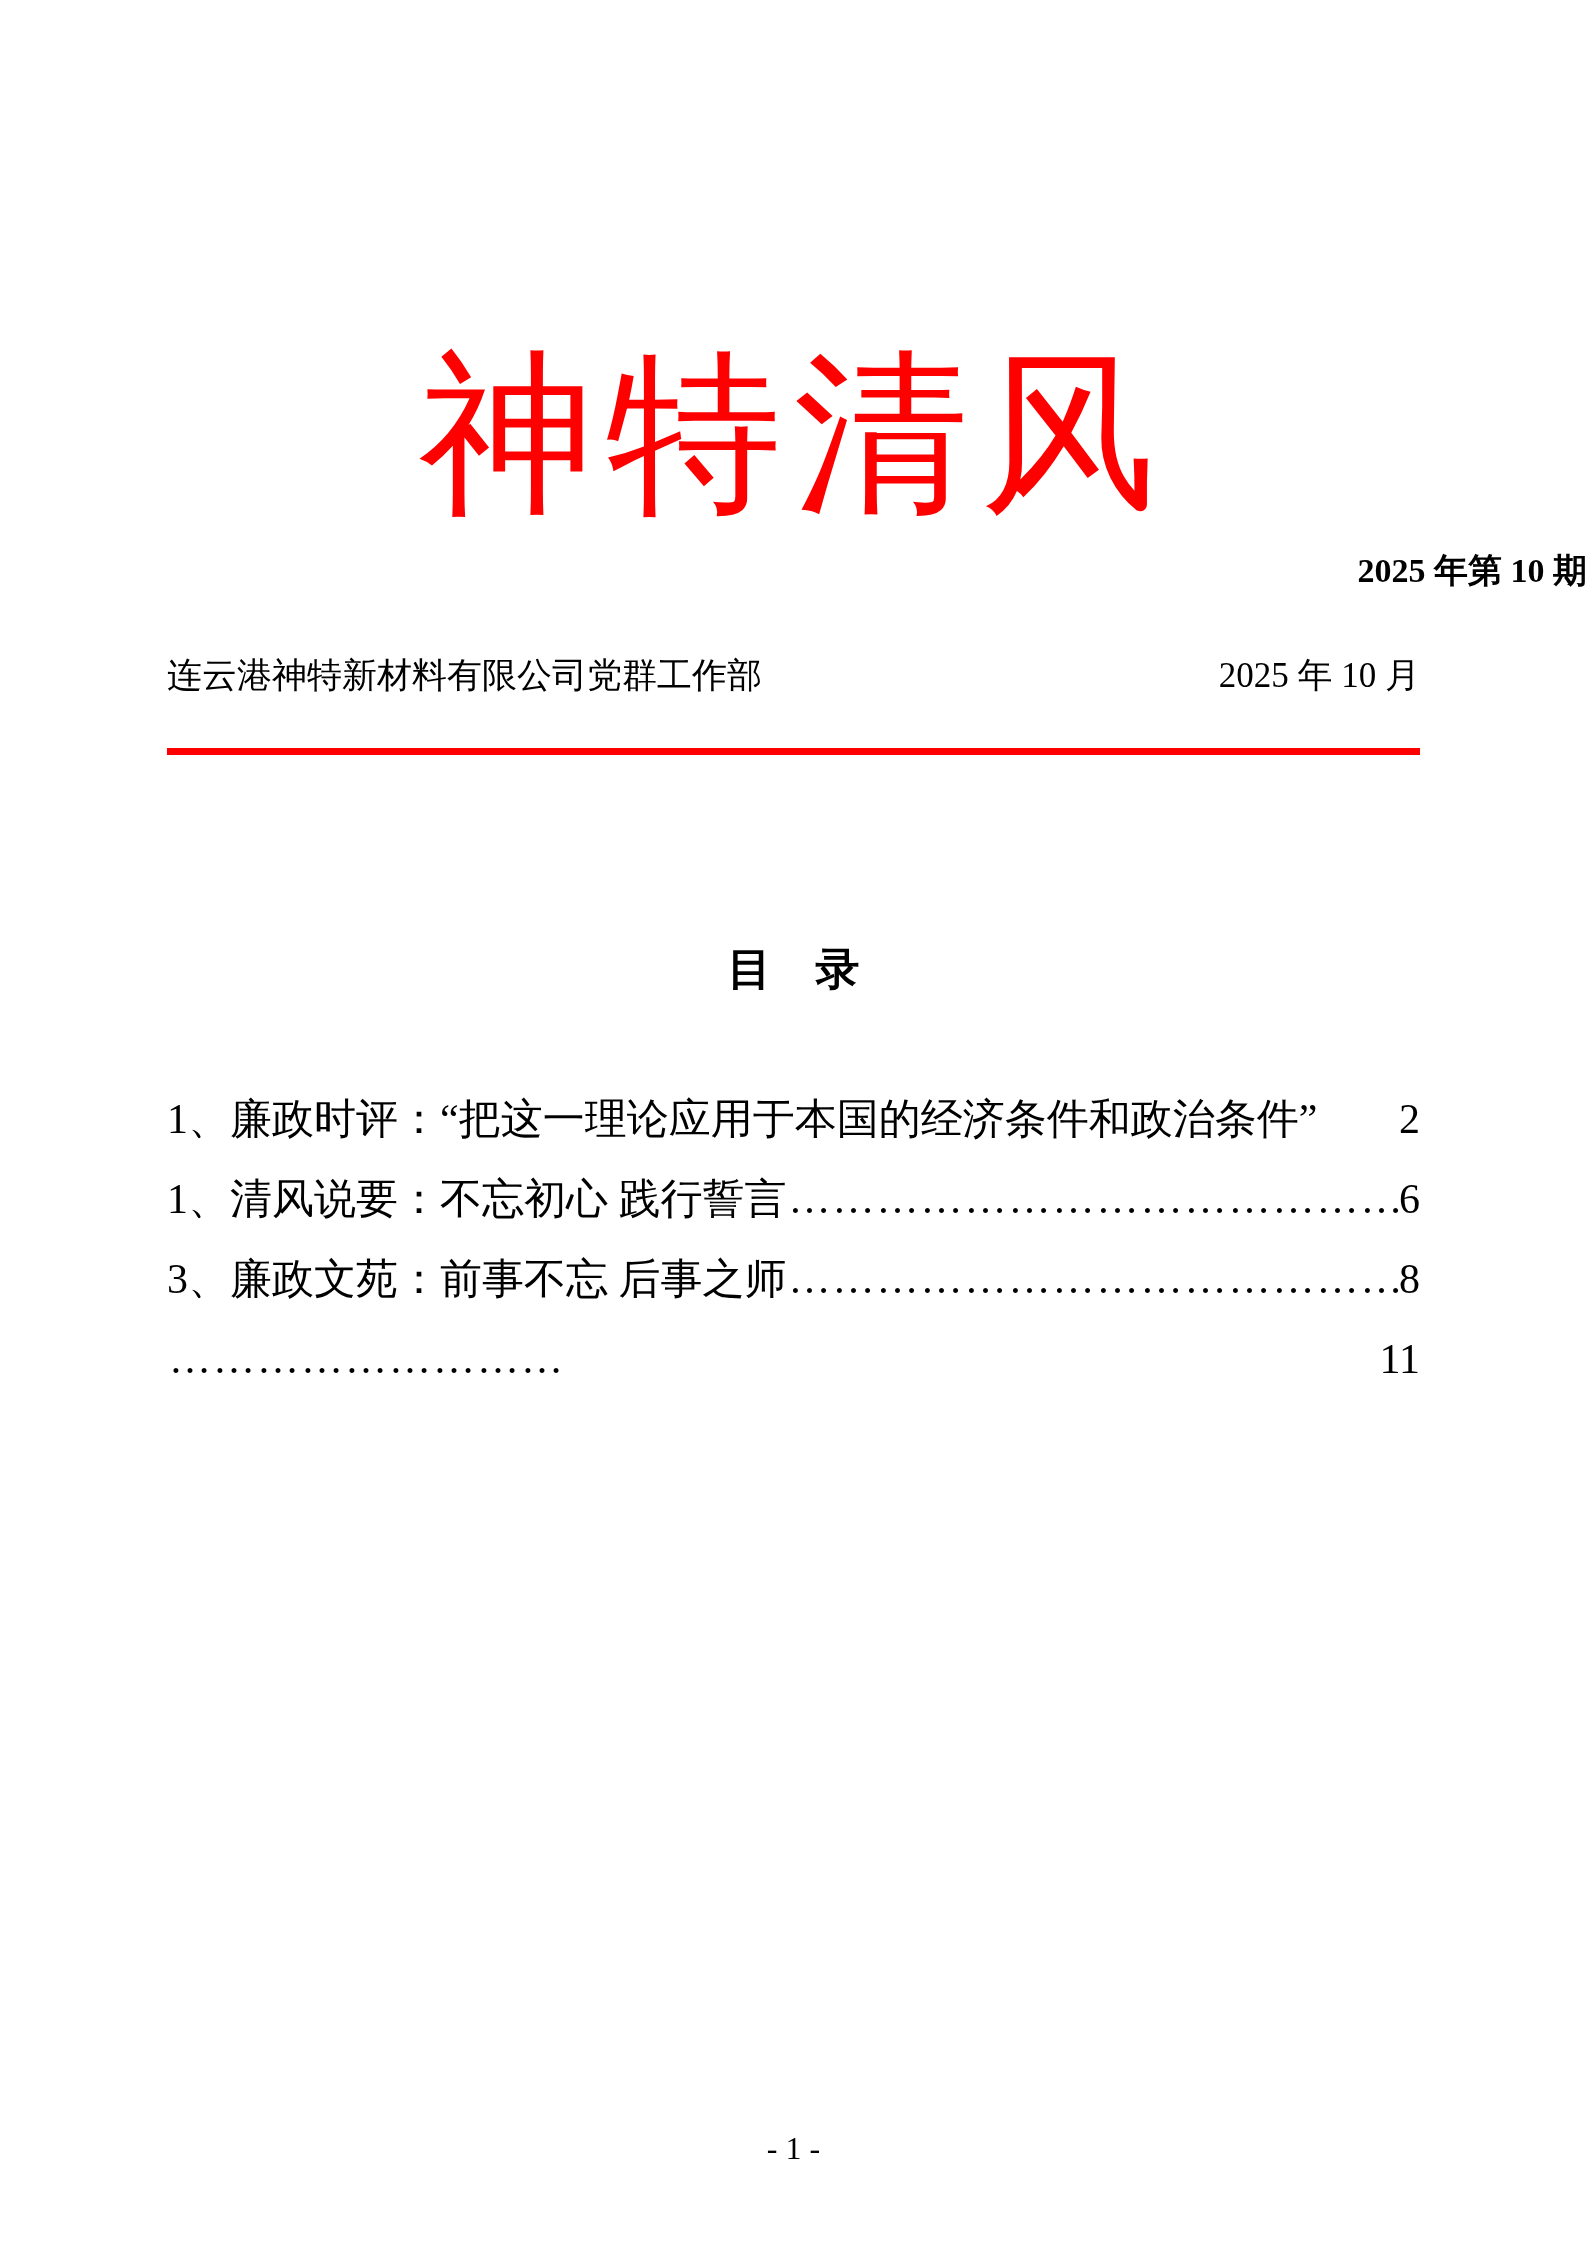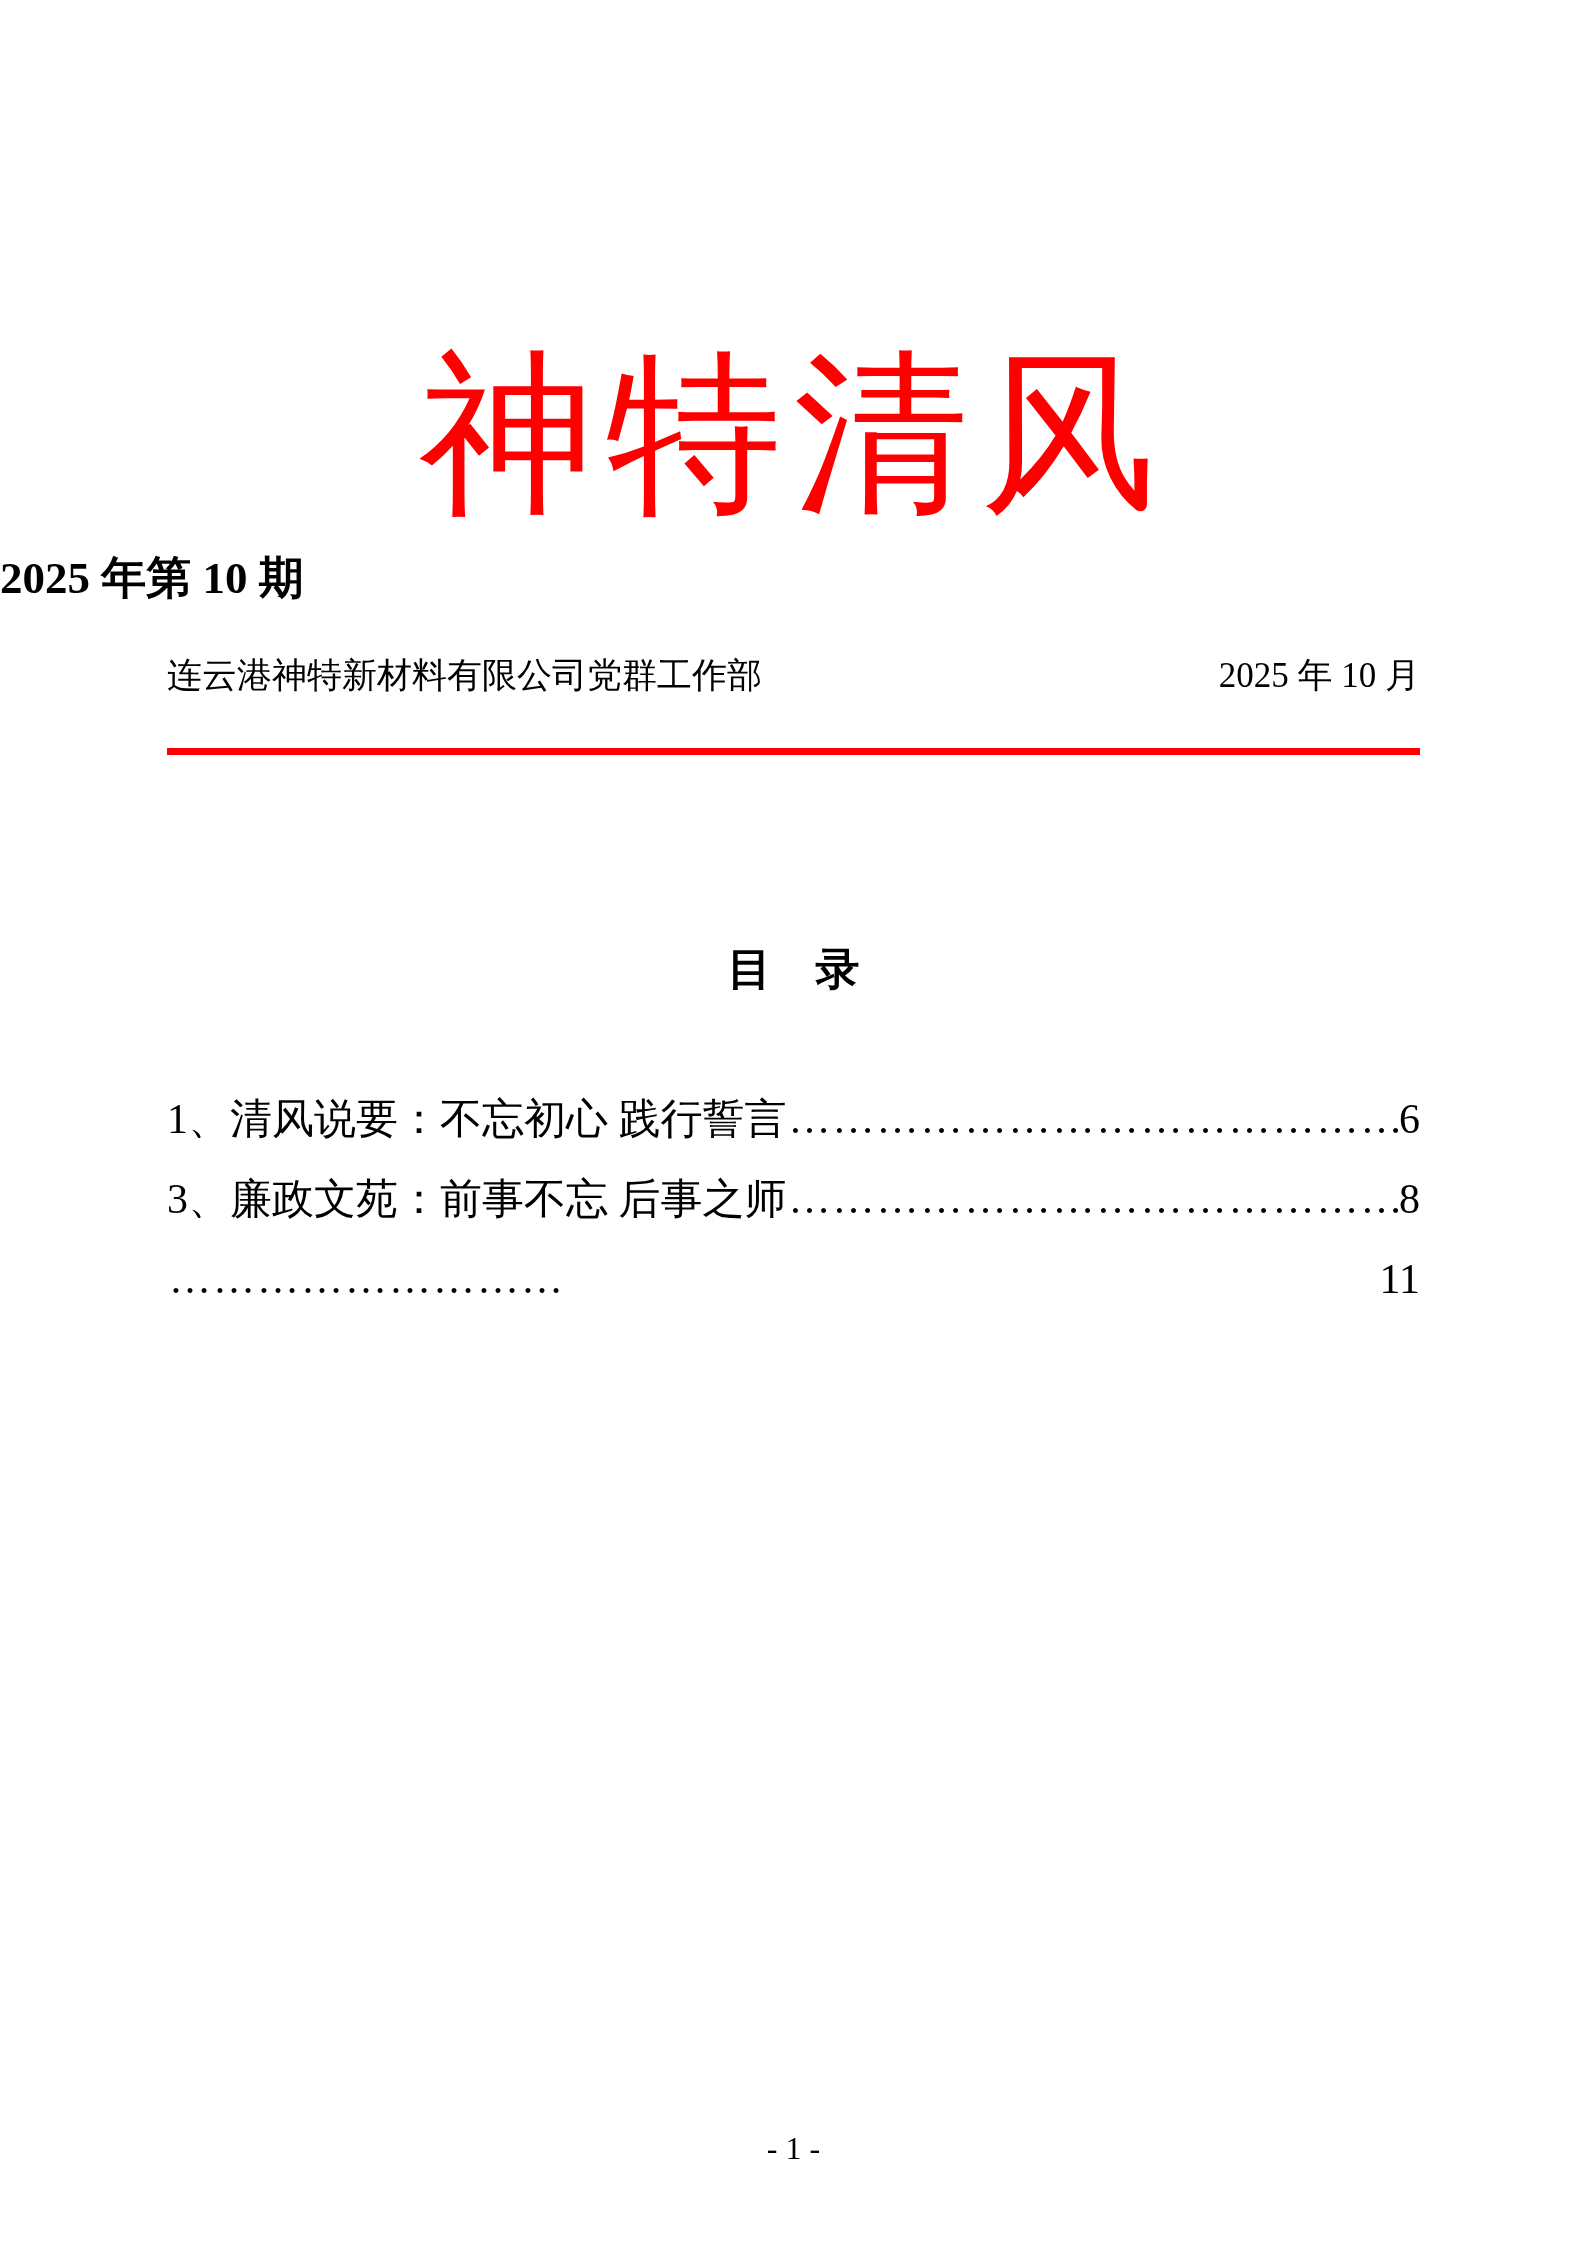--- a/index.html
+++ b/index.html
@@ -25,22 +25,22 @@
     font-weight: 400;
     letter-spacing: 12px;
     color: #FF0000;
     white-space: nowrap;
   }
   .issue-line {
     position: absolute;
     top: 548px;
     left: 0;
     right: 0;
-    text-align: left;
-    font-size: 45px;
+    text-align: right;
+    font-size: 34px;
     font-weight: 700;
     white-space: pre;
   }
   .publisher-row {
     position: absolute;
     top: 652px;
     left: 167px;
     right: 167px;
     display: flex;
     justify-content: space-between;
@@ -119,20 +119,25 @@
     <span>连云港神特新材料有限公司党群工作部</span>
     <span>2025 年 10 月</span>
   </div>
 
   <div class="red-rule"></div>
 
   <div class="toc-heading">目　录</div>
 
   <div class="toc-list">
 
+    <div class="toc-item">
+      <span class="toc-text">1、廉政时评：“把这一理论应用于本国的经济条件和政治条件”</span>
+      <span class="toc-leader"></span>
+      <span class="toc-page">2</span>
+    </div>
 
     <div class="toc-item">
       <span class="toc-text">1、清风说要：不忘初心 践行誓言</span>
       <span class="toc-leader">……………………………………………</span>
       <span class="toc-page">6</span>
     </div>
 
     <div class="toc-item">
       <span class="toc-text">3、廉政文苑：前事不忘 后事之师</span>
       <span class="toc-leader">……………………………………………</span>

